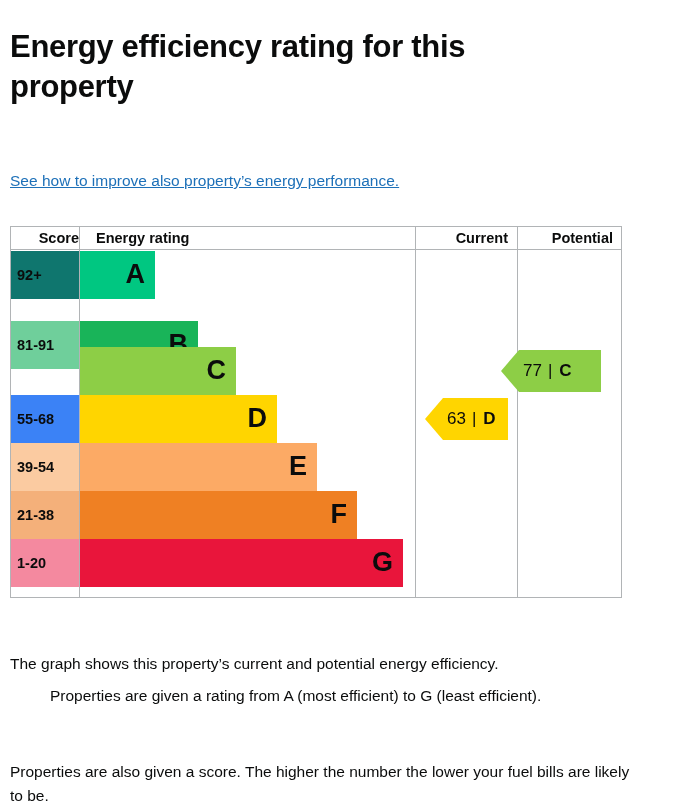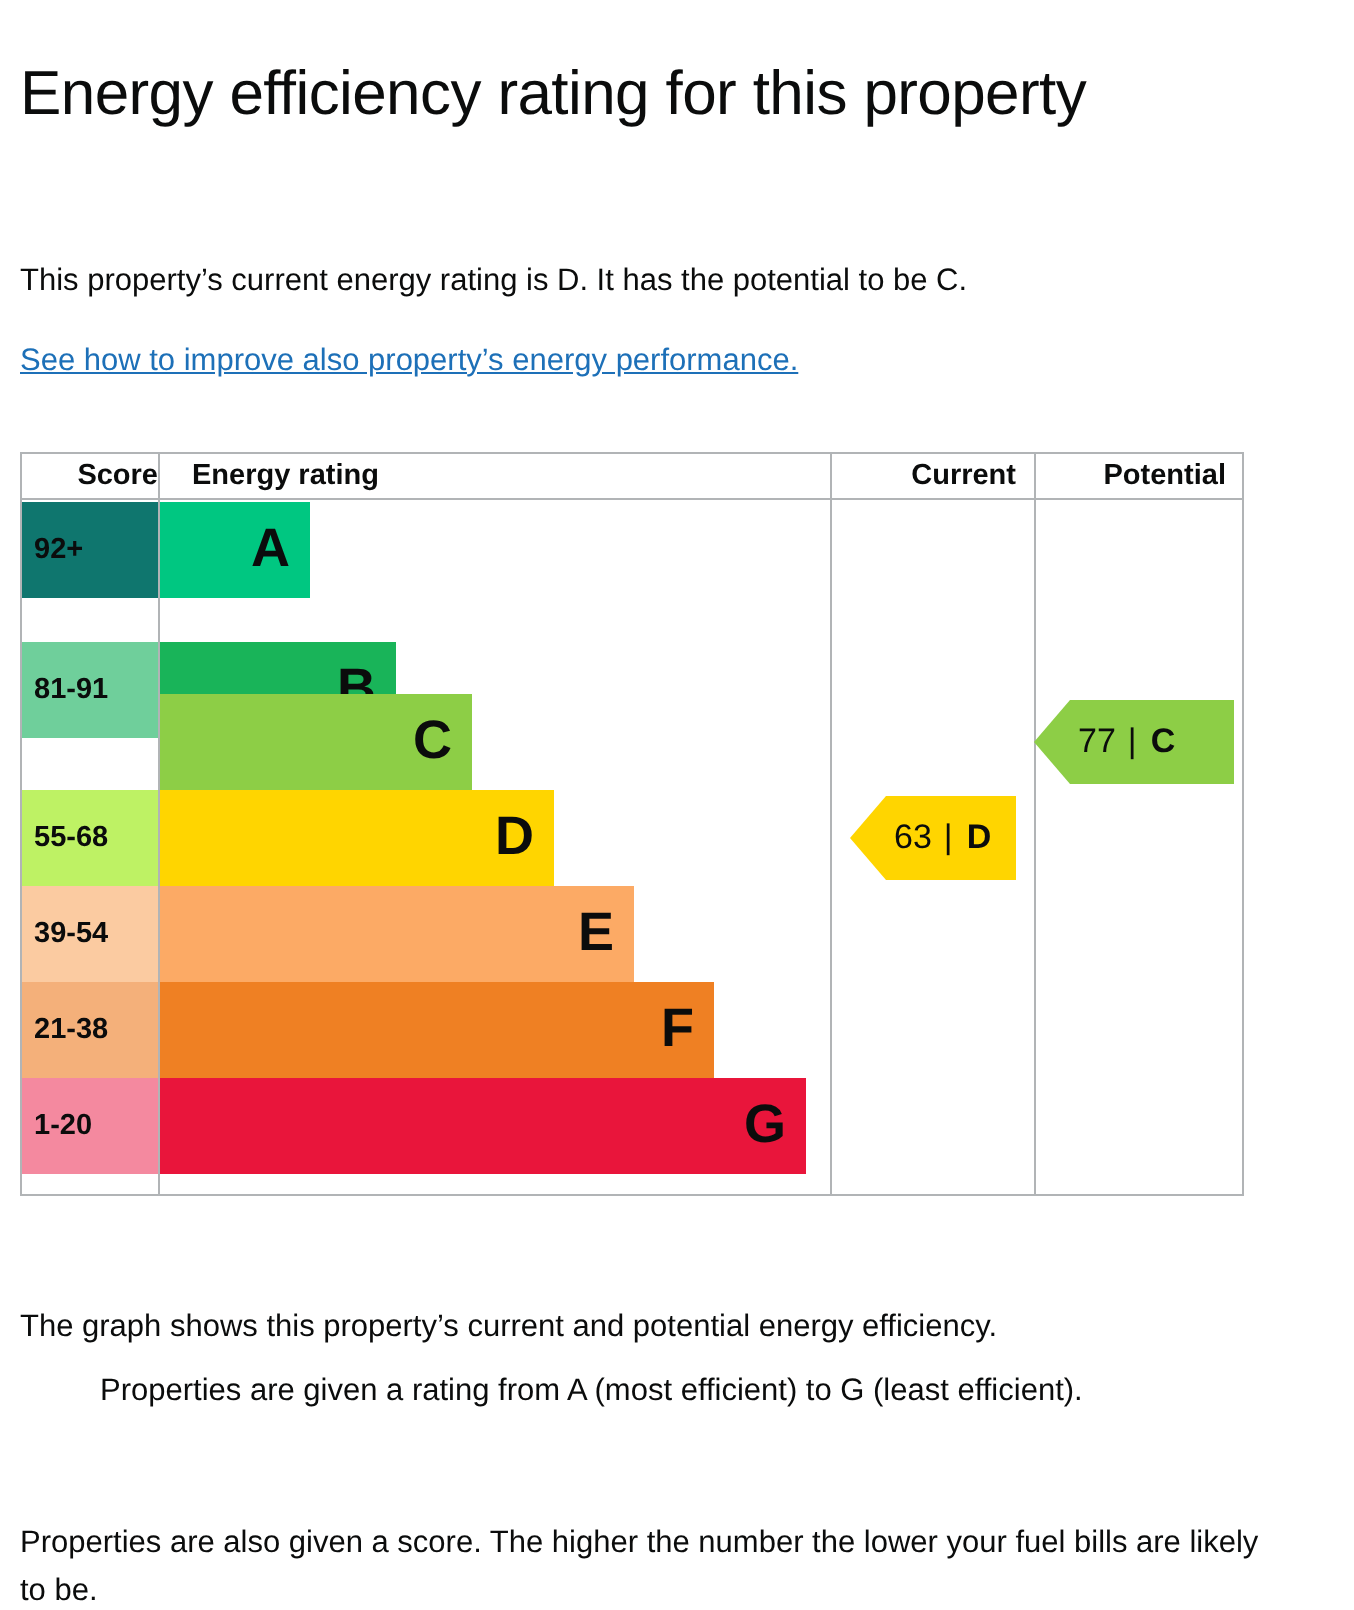--- a/index.html
+++ b/index.html
@@ -23,21 +23,21 @@
   }
 
   
   .page-title {
     position: absolute;
     left: 10px;
     top: 6px;
     width: 560px;
     font-size: 31px;
     line-height: 40px;
-    font-weight: normal;
+    font-weight: bold;
     letter-spacing: -0.3px;
     color: #0b0c0c;
   }
 
   
   .intro-text {
     position: absolute;
     left: 10px;
     top: 114px;
     width: 640px;
@@ -176,21 +176,20 @@
   .foot-2 { top: 668px; margin-left: 40px; }
   .foot-3 { top: 744px; }
 </style>
 </head>
 <body>
 
 <div class="page">
 
   <h1 class="page-title">Energy efficiency rating for this property</h1>
 
-  <p class="intro-text">This property’s current energy rating is D. It has the potential to be C.</p>
 
   <a class="improve-link">See how to improve also property’s energy performance.</a>
 
   <div class="epc-table">
 
     <div class="epc-header">
       <div class="hdr-cell hdr-score">Score</div>
       <div class="hdr-cell hdr-rating">Energy rating</div>
       <div class="hdr-cell hdr-current">Current</div>
       <div class="hdr-cell hdr-potential">Potential</div>
@@ -212,21 +211,21 @@
           <div class="band-bar" style="width: 118px; background: rgb(25, 180, 89);">
             <span class="band-letter">B</span>
           </div>
         </div>
         <div class="band-row" style="top: 120px;">
           <div class="band-bar" style="width: 156px; background: rgb(141, 206, 70);">
             <span class="band-letter">C</span>
           </div>
         </div>
         <div class="band-row" style="top: 168px;">
-          <div class="band-score" style="background: #bef264;">55-68</div>
+          <div class="band-score" style="background: #3b82f6;">55-68</div>
           <div class="band-bar" style="width: 197px; background: rgb(255, 213, 0);">
             <span class="band-letter">D</span>
           </div>
         </div>
         <div class="band-row" style="top: 216px;">
           <div class="band-score" style="background: rgb(251, 203, 161);">39-54</div>
           <div class="band-bar" style="width: 237px; background: rgb(252, 170, 101);">
             <span class="band-letter">E</span>
           </div>
         </div>
@@ -238,21 +237,21 @@
         </div>
         <div class="band-row" style="top: 312px;">
           <div class="band-score" style="background: rgb(244, 137, 159);">1-20</div>
           <div class="band-bar" style="width: 323px; background: rgb(233, 21, 59);">
             <span class="band-letter">G</span>
           </div>
         </div>
       </div>
     <div id="arrows-container">
         <div class="arrow" style="background: rgb(255, 213, 0); left: 414px; width: 83px; top: 171px;"><span class="score-val">63</span><span class="sep-bar">|</span><span class="letter-val">D</span></div>
-        <div class="arrow" style="background: rgb(141, 206, 70); left: 506px; width: 100px; top: 123px;"><span class="score-val">77</span><span class="sep-bar">|</span><span class="letter-val">C</span></div>
+        <div class="arrow" style="background: rgb(141, 206, 70); left: 490px; width: 100px; top: 123px;"><span class="score-val">77</span><span class="sep-bar">|</span><span class="letter-val">C</span></div>
       </div>
 
   </div>
 
   <p class="foot-para foot-1">The graph shows this property’s current and potential energy efficiency.</p>
   <p class="foot-para foot-2">Properties are given a rating from A (most efficient) to G (least efficient).</p>
   <p class="foot-para foot-3">Properties are also given a score. The higher the number the lower your fuel bills are likely to be.</p>
 
 </div>
 

